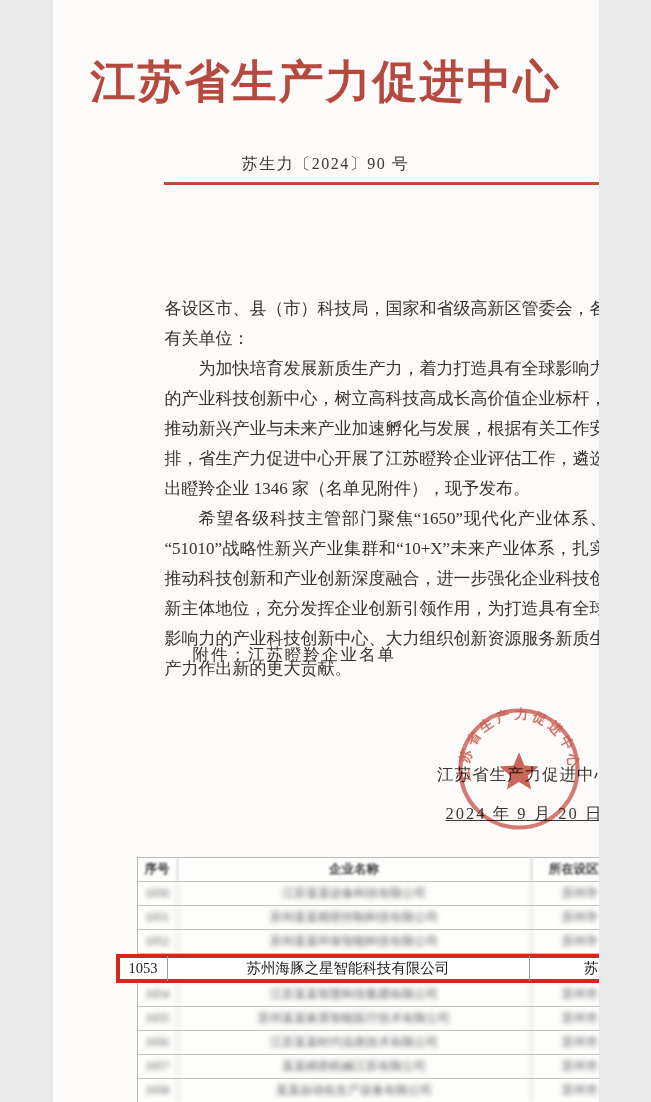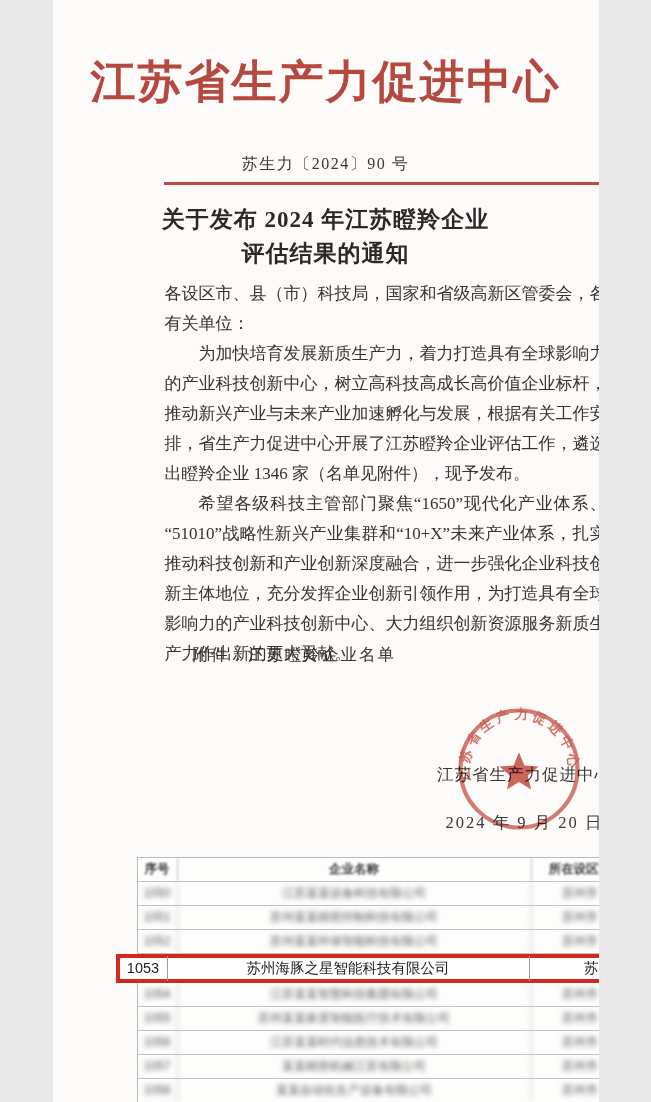--- a/index.html
+++ b/index.html
@@ -29,46 +29,46 @@
     width:449px; height:3px;
     background:#bd4a41;
   }
   .notice-title {
     position:absolute; top:203px; left:0; right:0;
     text-align:center;
     font-size:23px; font-weight:bold; color:#2b2927;
     line-height:34px; letter-spacing:1px;
   }
   .body-text {
-    position:absolute; top:279px; left:112px; width:442px;
+    position:absolute; top:294px; left:112px; width:442px;
     font-size:17px; line-height:30px;
     text-align:justify;
     color:#35322f;
   }
   .body-text p { margin:0; }
   .body-text p.indent { text-indent:2em; }
   .attachment {
     position:absolute; top:644px; left:112px;
     font-size:16.5px; color:#35322f; letter-spacing:2px;margin-left:28px;
   }
   .signature { position:absolute; top:764px; left:372px; width:200px; text-align:center; }
   .signature .org  { font-size:16.5px; color:#3a3734; letter-spacing:1px; }
-  .signature .date { font-size:16.5px; color:#3a3734; margin-top:26px; letter-spacing:2px; }
+  .signature .date { font-size:16.5px; color:#3a3734; margin-top:17px; letter-spacing:2px;text-decoration:underline; }
   .seal {
     position:absolute; left:401px; top:704px;
     width:130px; height:130px;
     mix-blend-mode:multiply;
     opacity:.88;
     pointer-events:none;
   }
   
   .gazelle-table {
     position:absolute; top:857px; left:84px; width:493px;
     border:1px solid #b9b9b9;
-    font-family:Liberation Sans, sans-serif;
+    font-family:Liberation Serif, serif;
     background:#fdfdfc;
     box-sizing:border-box;
   }
   .t-row {
     display:grid;
     grid-template-columns:40px 1fr 97px;
     border-bottom:1px solid #c3c3c3;
     box-sizing:border-box;
   }
   .t-row:last-child { border-bottom:none; }
@@ -105,24 +105,20 @@
 <body>
 
 <div class="page">
 
   <div class="letterhead">江苏省生产力促进中心</div>
 
   <div class="doc-number">苏生力〔2024〕90 号</div>
 
   <div class="red-rule"></div>
 
-  <div class="notice-title">
-    <div>关于发布 2024 年江苏瞪羚企业</div>
-    <div>评估结果的通知</div>
-  </div>
 
   <div class="body-text">
 
       <p>各设区市、县（市）科技局，国家和省级高新区管委会，各有关单位：</p>
 
       <p class="indent">为加快培育发展新质生产力，着力打造具有全球影响力的产业科技创新中心，树立高科技高成长高价值企业标杆，推动新兴产业与未来产业加速孵化与发展，根据有关工作安排，省生产力促进中心开展了江苏瞪羚企业评估工作，遴选出瞪羚企业 1346 家（名单见附件），现予发布。</p>
 
       <p class="indent">希望各级科技主管部门聚焦“1650”现代化产业体系、“51010”战略性新兴产业集群和“10+X”未来产业体系，扎实推动科技创新和产业创新深度融合，进一步强化企业科技创新主体地位，充分发挥企业创新引领作用，为打造具有全球影响力的产业科技创新中心、大力组织创新资源服务新质生产力作出新的更大贡献。</p>
     </div>
 

